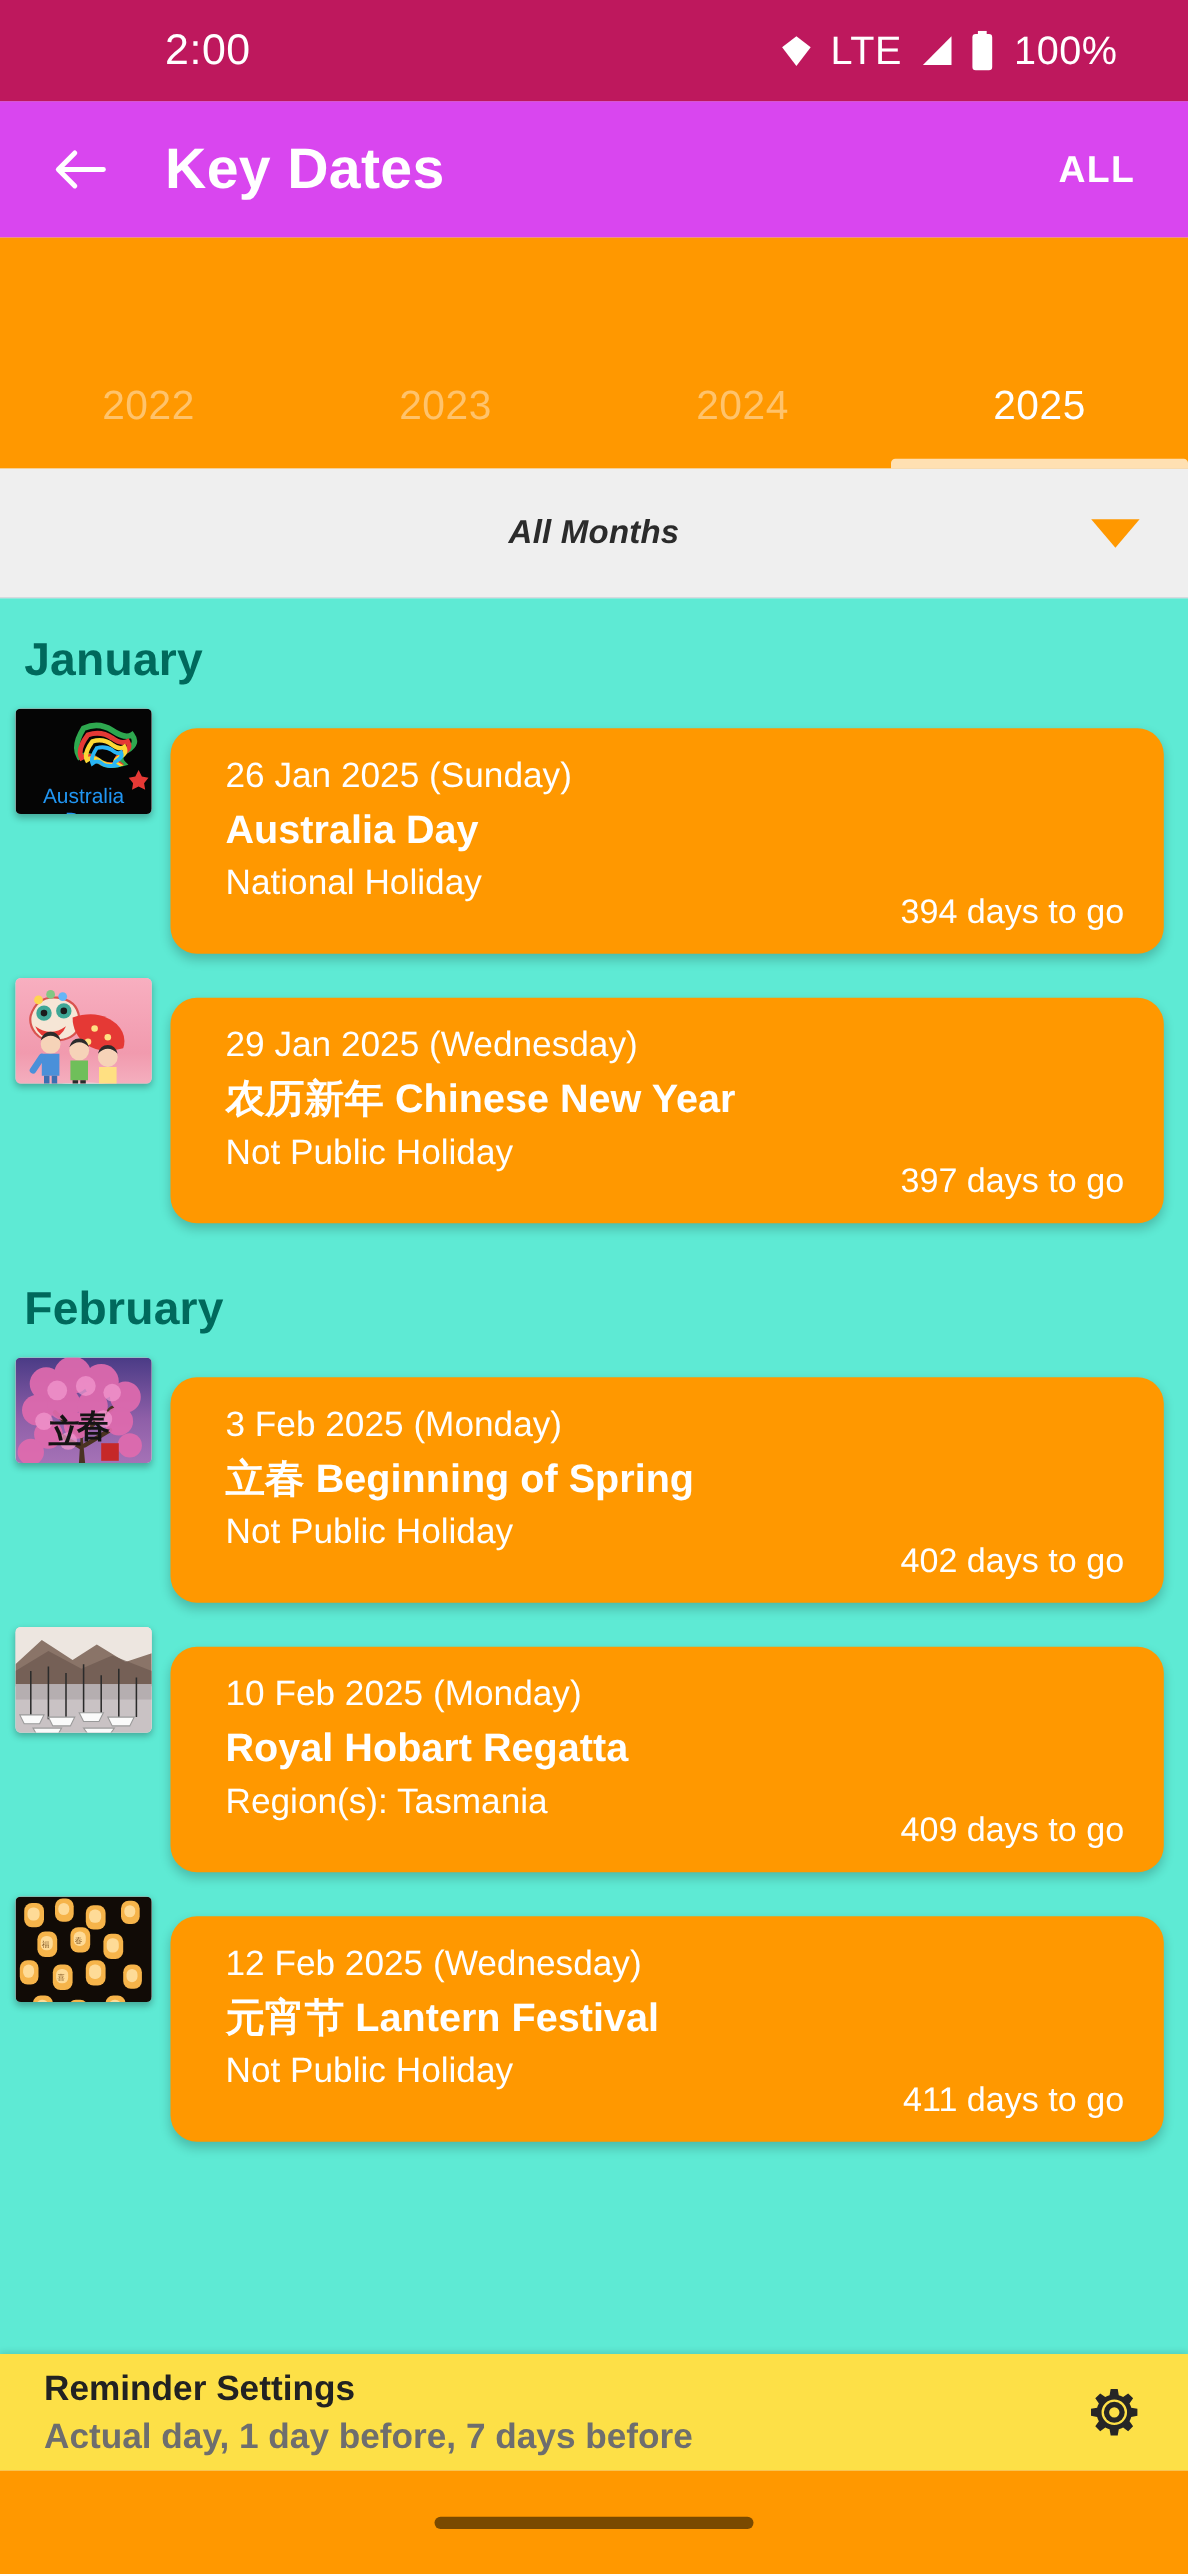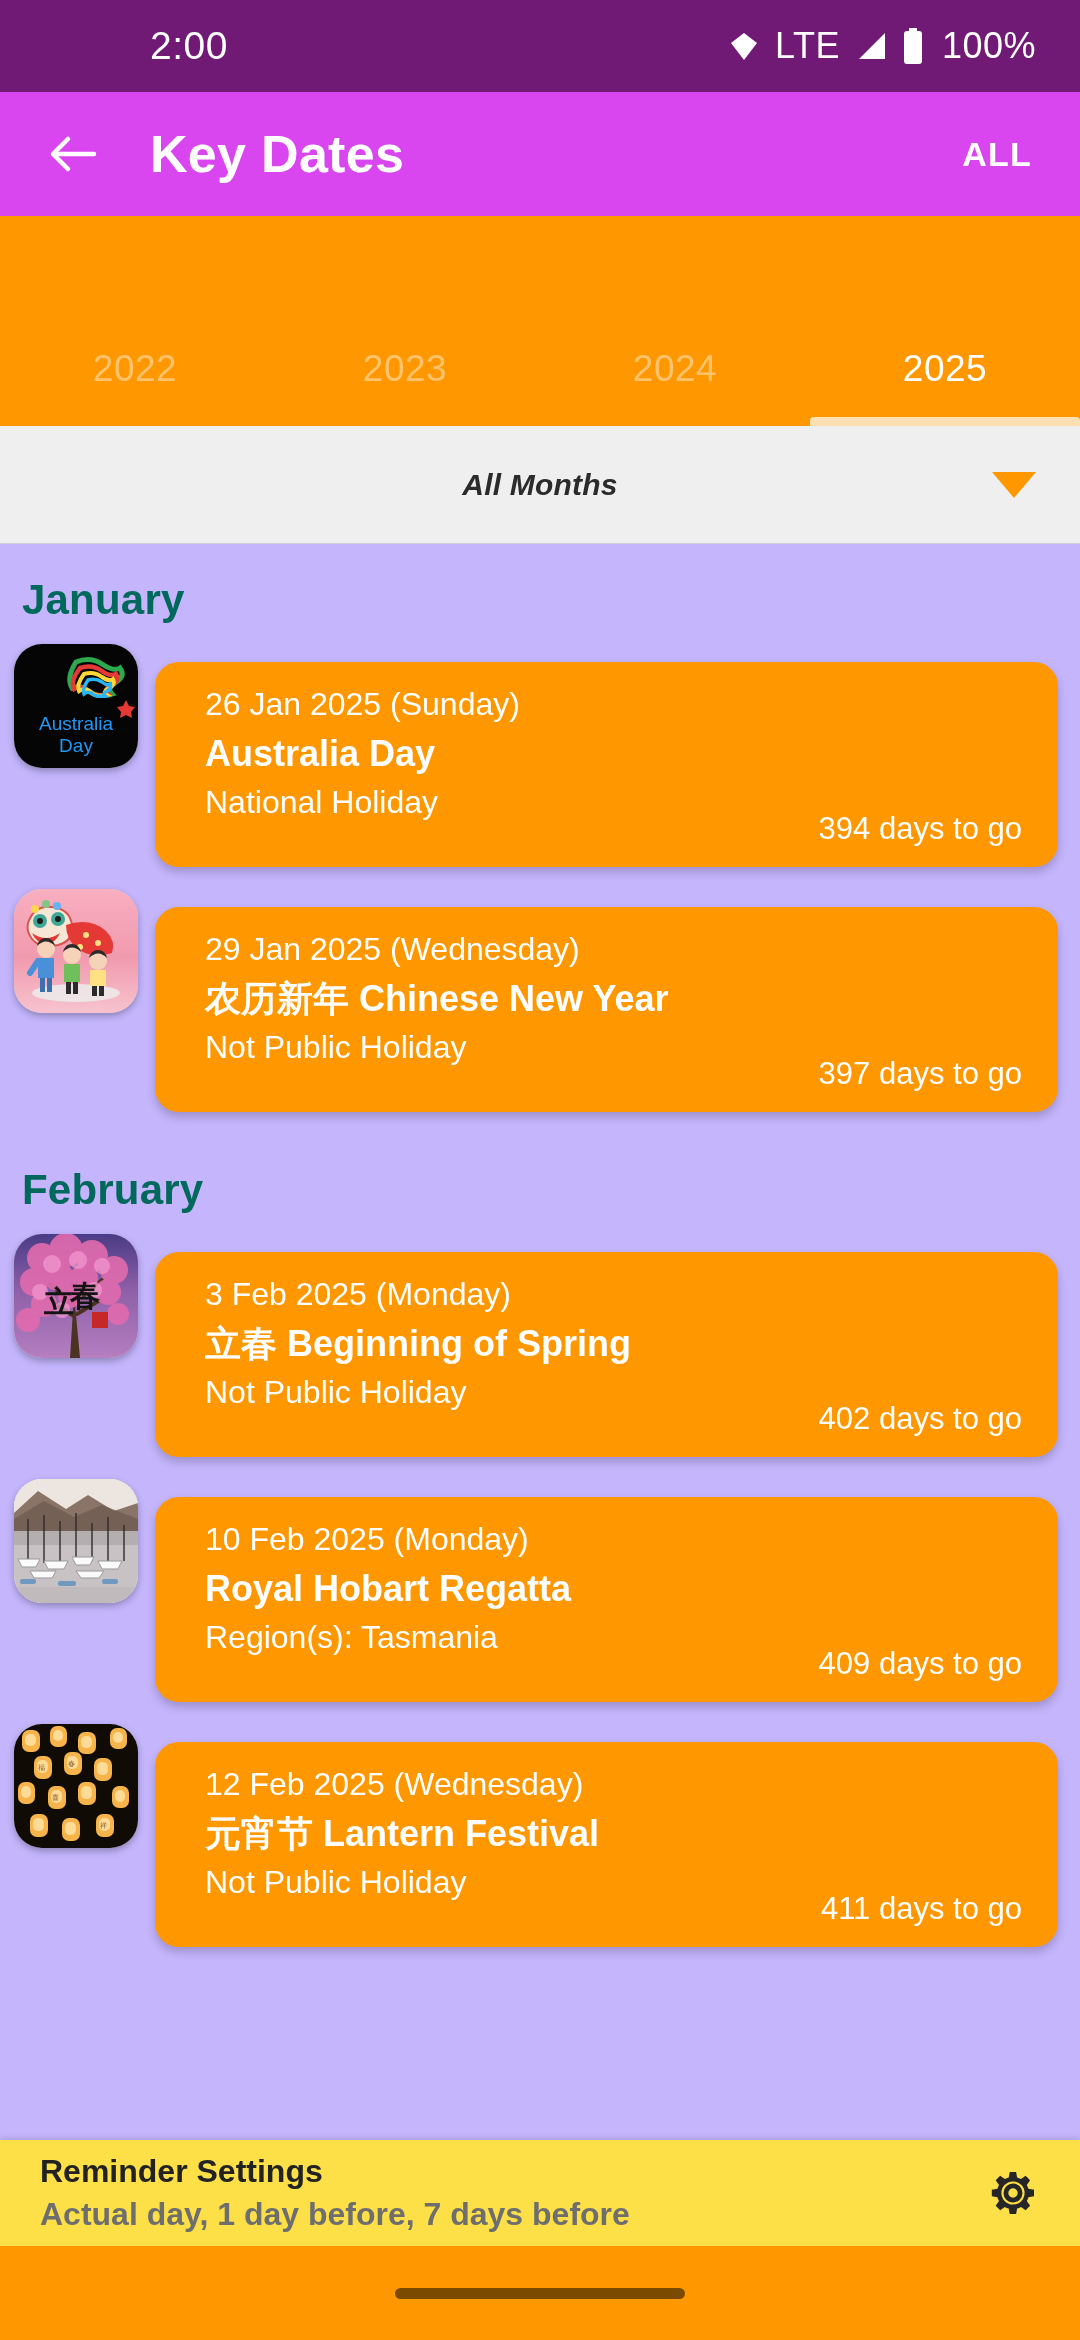--- a/index.html
+++ b/index.html
@@ -6,23 +6,23 @@
   html,body{
     width:1080px; height:2340px;
     font-family:"Liberation Sans", sans-serif;
     background:#EFEFEF;
     overflow:hidden;
   }
   #screen{ position:relative; width:1080px; height:2340px; background:#EFEFEF; }
 
   
   .statusbar{
-    height:92px; background:#701a75; color:#fff;
+    height:92px; background:#be185d; color:#fff;
     display:flex; align-items:center; justify-content:space-between;
-    padding:0 44px 0 0; position:relative;
+    padding:0 64px 0 0; position:relative;
   }
   .sb-time{ font-size:39px; font-weight:400; letter-spacing:.5px; margin-left:150px; }
   .sb-right{ display:flex; align-items:center; gap:14px; }
   .sb-lte{ font-size:36px; font-weight:400; letter-spacing:.5px;text-align:right; }
   .sb-batt-text{ font-size:36px; font-weight:400; letter-spacing:.5px; margin-left:4px;}
   .ic{ display:inline-block; }
   .ic-wifi{ width:34px; height:34px; }
   .ic-signal{ width:34px; height:34px; }
   .ic-batt{ width:22px; height:36px; }
 
@@ -66,21 +66,21 @@
   .month-filter-label{ font-size:30px; font-weight:700; color:#2B2B2B; letter-spacing:.2px;font-style:italic; }
   .caret{
     position:absolute; right:44px; top:50%; transform:translateY(-50%);
     width:0; height:0; border-left:22px solid transparent; border-right:22px solid transparent;
     border-top:26px solid #FF9800;
   }
 
   
   .list{
     position:absolute; left:0; right:0; top:544px; bottom:196px;
-    overflow:hidden; background:#c4b5fd;
+    overflow:hidden; background:#5eead4;
   }
   .month-head{
     color:#00695C; font-size:42px; font-weight:700;
     padding:32px 0 20px 22px; letter-spacing:.2px;
   }
 
   .card-row{ position:relative; height:223px; margin-bottom:22px; }
   .card{
     position:absolute; left:155px; right:22px; top:18px; bottom:0;
     background:#FF9800; border-radius:24px;
@@ -88,22 +88,22 @@
   }
   .card-text{ padding:22px 0 0 50px; }
   .card-date{ color:#FFFFFF; font-size:32px; font-weight:400; line-height:1.30; }
   .card-title{ color:#FFFFFF; font-size:36px; font-weight:700; line-height:1.34; margin-top:4px; }
   .card-sub{ color:#FFFFFF; font-size:32px; font-weight:400; line-height:1.30; margin-top:4px; }
   .card-days{
     position:absolute; right:36px; bottom:20px;
     color:#FFFFFF; font-size:31px; font-weight:400;
   }
   .thumb{
-    position:absolute; left:14px; top:0; width:124px; height:124px;
-    border-radius:28px; overflow:hidden; z-index:5;
+    position:absolute; left:14px; top:0; width:124px; height:96px;
+    border-radius:5px; overflow:hidden; z-index:5;
     box-shadow:0 3px 7px rgba(0,0,0,.28);
     background:#ddd;
   }
   .thumb svg{ display:block; width:124px; height:124px; }
 
   
   .reminder{
     position:absolute; left:0; right:0; bottom:94px; height:106px;
     background:#fde047; display:flex; align-items:center;
     padding:0 40px 0 40px; box-shadow:0 -2px 6px rgba(0,0,0,.12);

